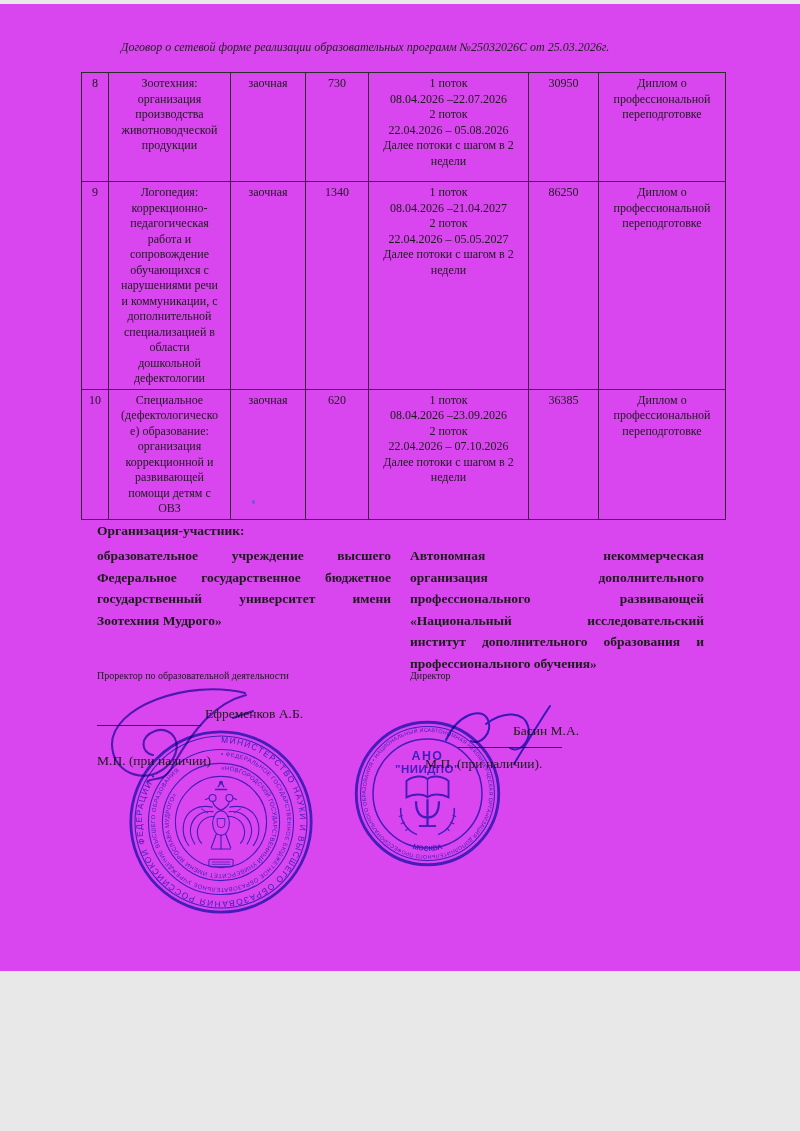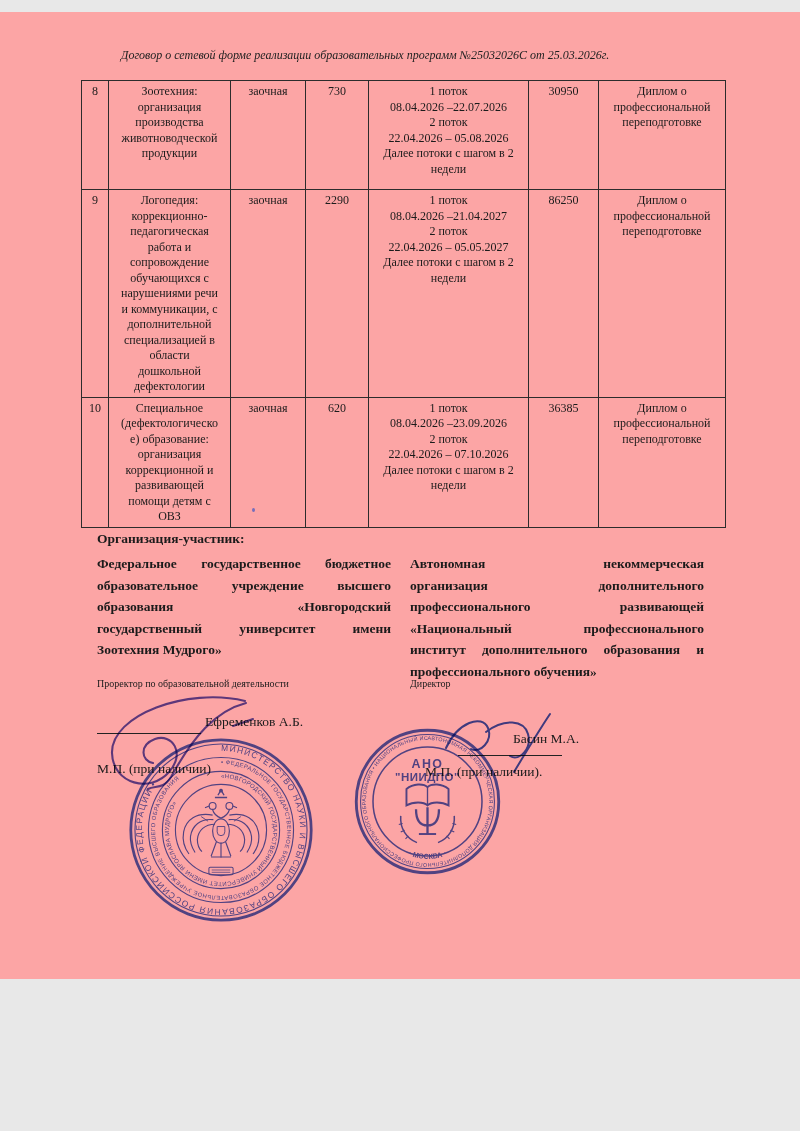--- a/index.html
+++ b/index.html
@@ -1,18 +1,18 @@
 <!DOCTYPE html>
 <html><head>
 <meta charset="utf-8">
 <style>
   html,body{margin:0;padding:0;background:#e8e8e8;}
   .page{
-    position:relative; width:800px; height:967px; margin:12px auto;
-    background:#fca5a5; overflow:hidden;
+    position:relative; width:800px; height:967px; margin:4px auto;
+    background:#d946ef; overflow:hidden;
     font-family:"Liberation Serif", serif; color:#1b1b1b;
   }
   
   .doc-header{
     position:absolute; top:36px; left:0; right:70px;
     text-align:center; font-style:italic; font-size:12px; color:#222;
   }
   
   .prog-table{
     position:absolute; left:81px; top:68px;
@@ -100,21 +100,21 @@
 сопровождение
 обучающихся с
 нарушениями речи
 и коммуникации, с
 дополнительной
 специализацией в
 области
 дошкольной
 дефектологии</td>
         <td>заочная</td>
-        <td>2290</td>
+        <td>1340</td>
         <td>1 поток
 08.04.2026 –21.04.2027
 2 поток
 22.04.2026 – 05.05.2027
 Далее потоки с шагом в 2
 недели</td>
         <td>86250</td>
         <td>Диплом о
 профессиональной
 переподготовке</td>
@@ -143,31 +143,30 @@
 переподготовке</td>
       </tr>
     </tbody>
   </table>
 
   <div class="ink-dot"></div>
 
   <div class="col-left org-head">Организация-участник:</div>
 
   <div class="col-left org-name">
+    <span class="jline">образовательное учреждение высшего</span>
     <span class="jline">Федеральное государственное бюджетное</span>
-    <span class="jline">образовательное учреждение высшего</span>
-    <span class="jline">образования «Новгородский</span>
     <span class="jline">государственный университет имени</span>
     <span class="jline jlast">Зоотехния Мудрого»</span>
   </div>
   <div class="col-right org-name">
     <span class="jline">Автономная некоммерческая</span>
     <span class="jline">организация дополнительного</span>
     <span class="jline">профессионального развивающей</span>
-    <span class="jline">«Национальный профессионального</span>
+    <span class="jline">«Национальный исследовательский</span>
     <span class="jline">институт дополнительного образования и</span>
     <span class="jline jlast">профессионального обучения»</span>
   </div>
 
   <div class="col-left role-line">Проректор по образовательной деятельности</div>
   <div class="col-right role-line">Директор</div>
 
   <div class="sig-line-left"></div>
   <div class="sig-name-left">Ефременков А.Б.</div>
   <div class="sig-line-right"></div>

